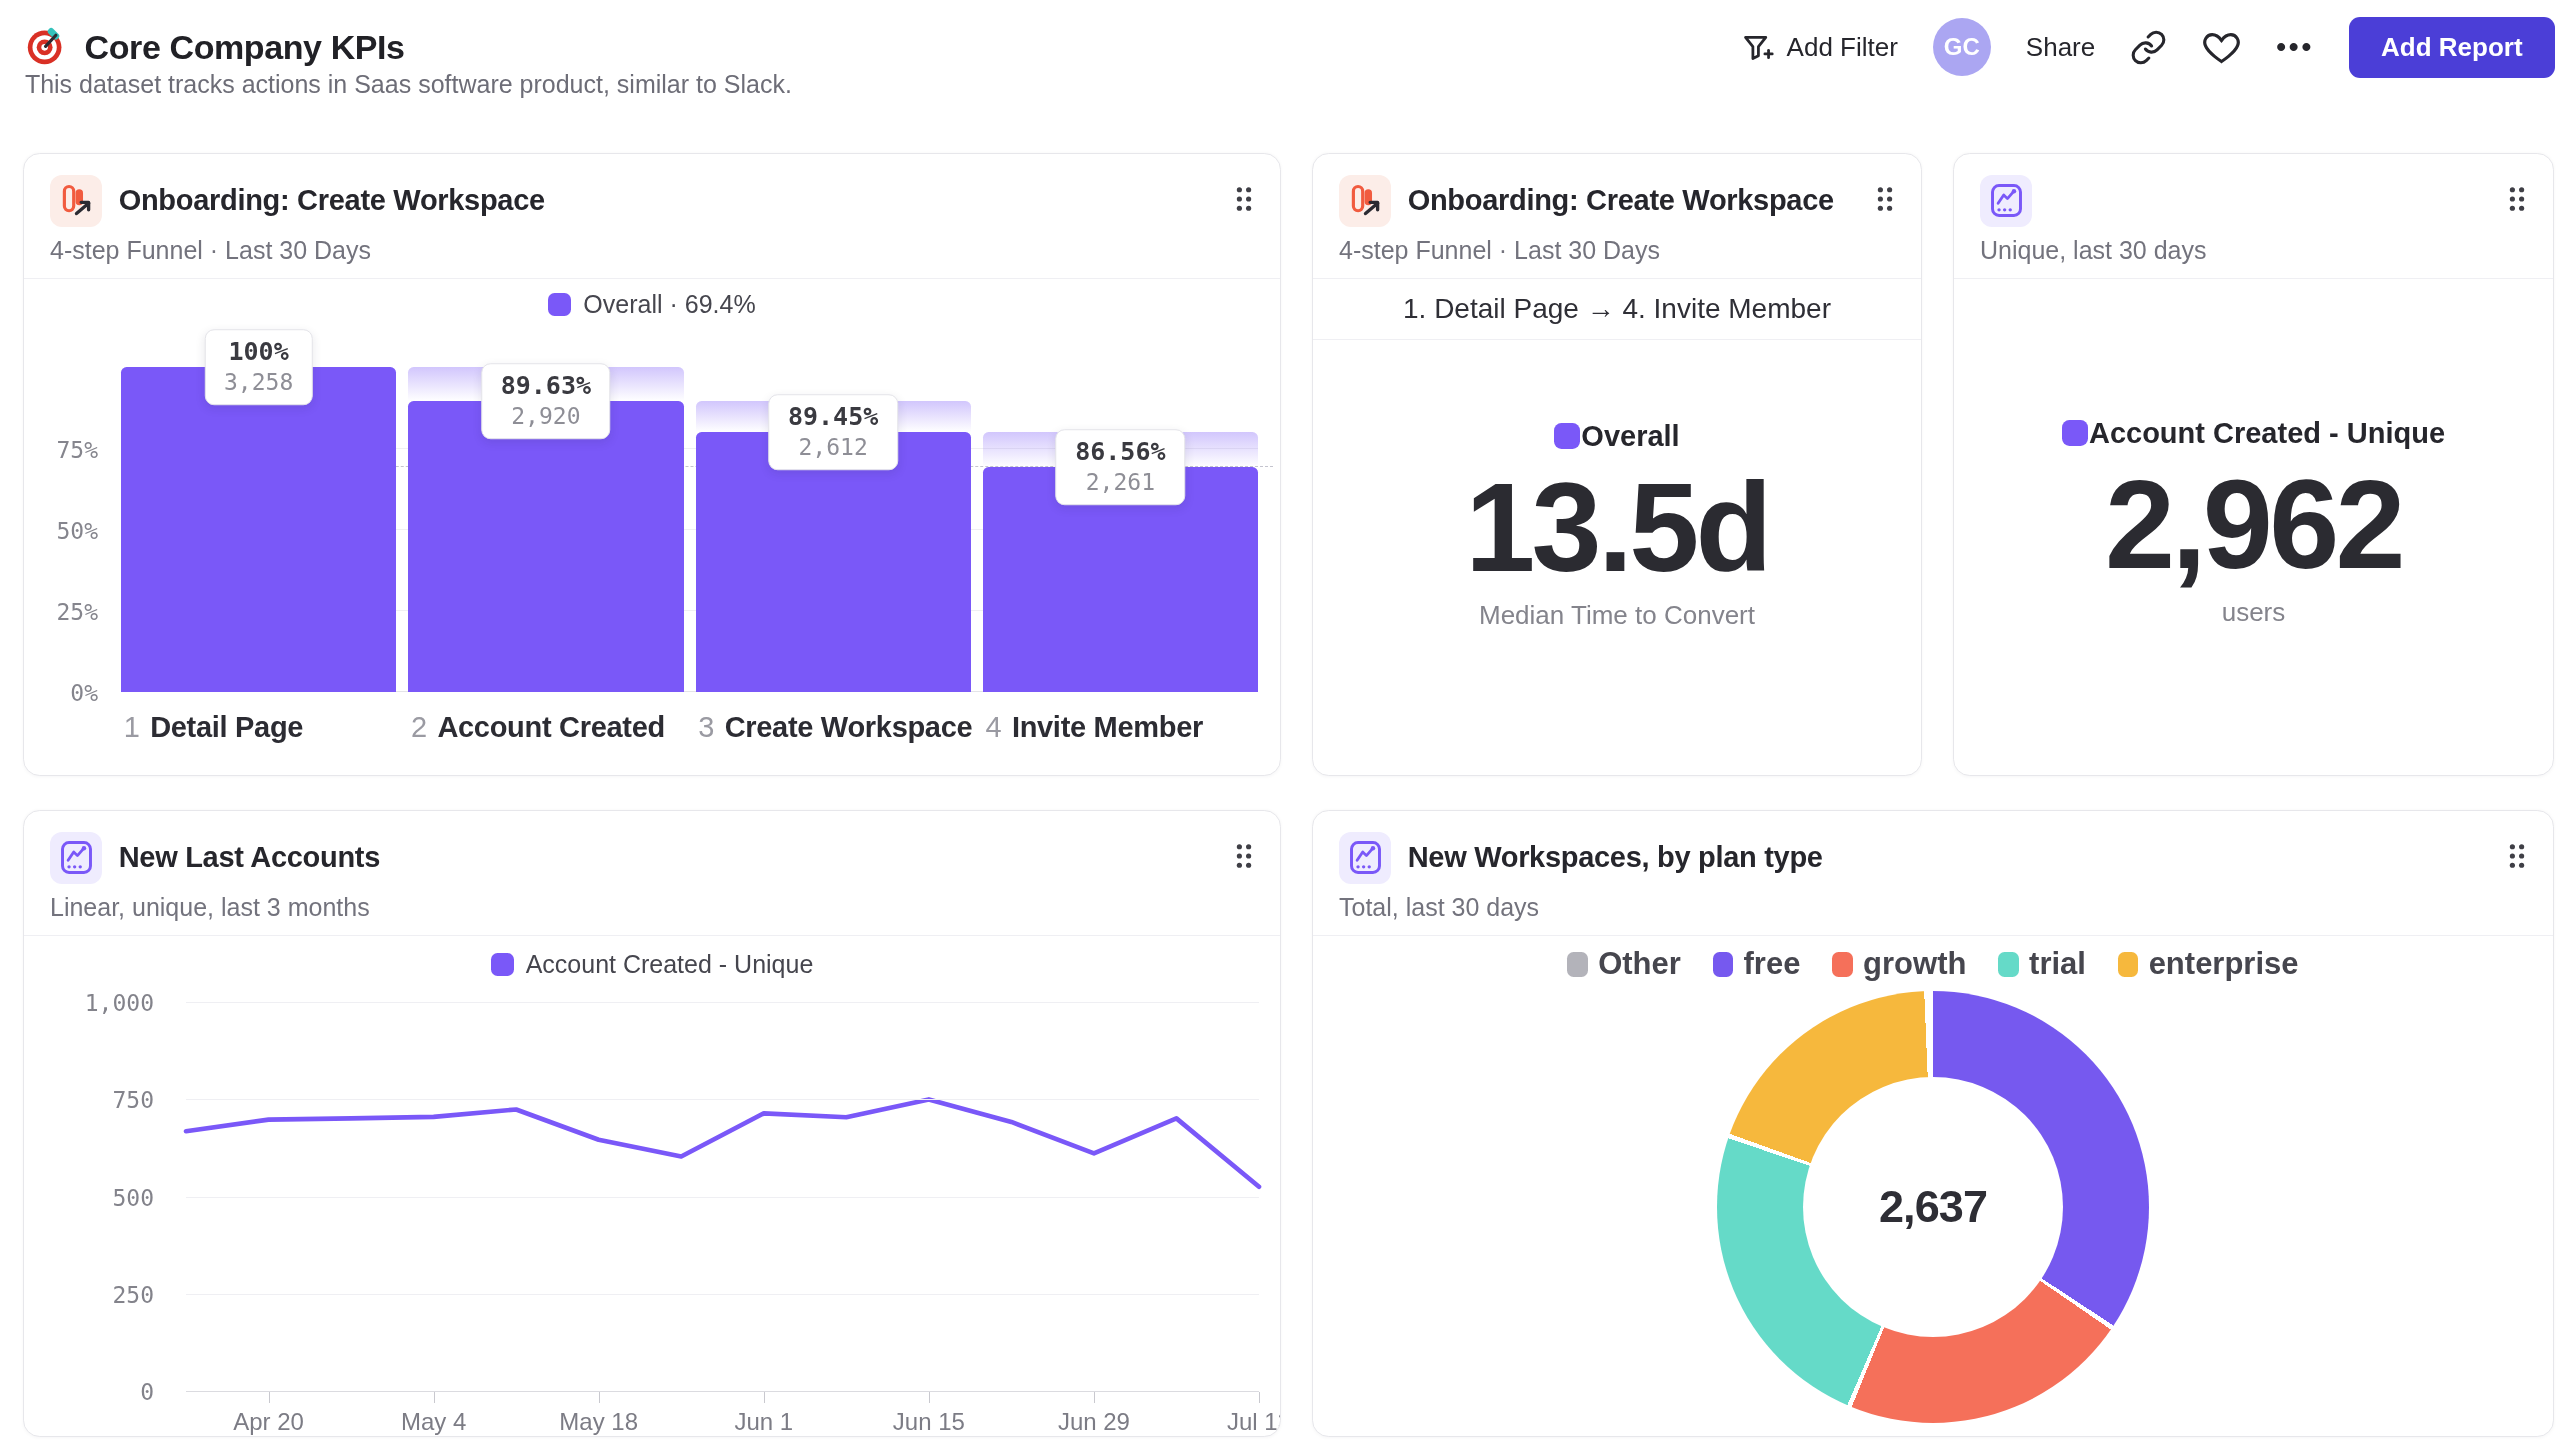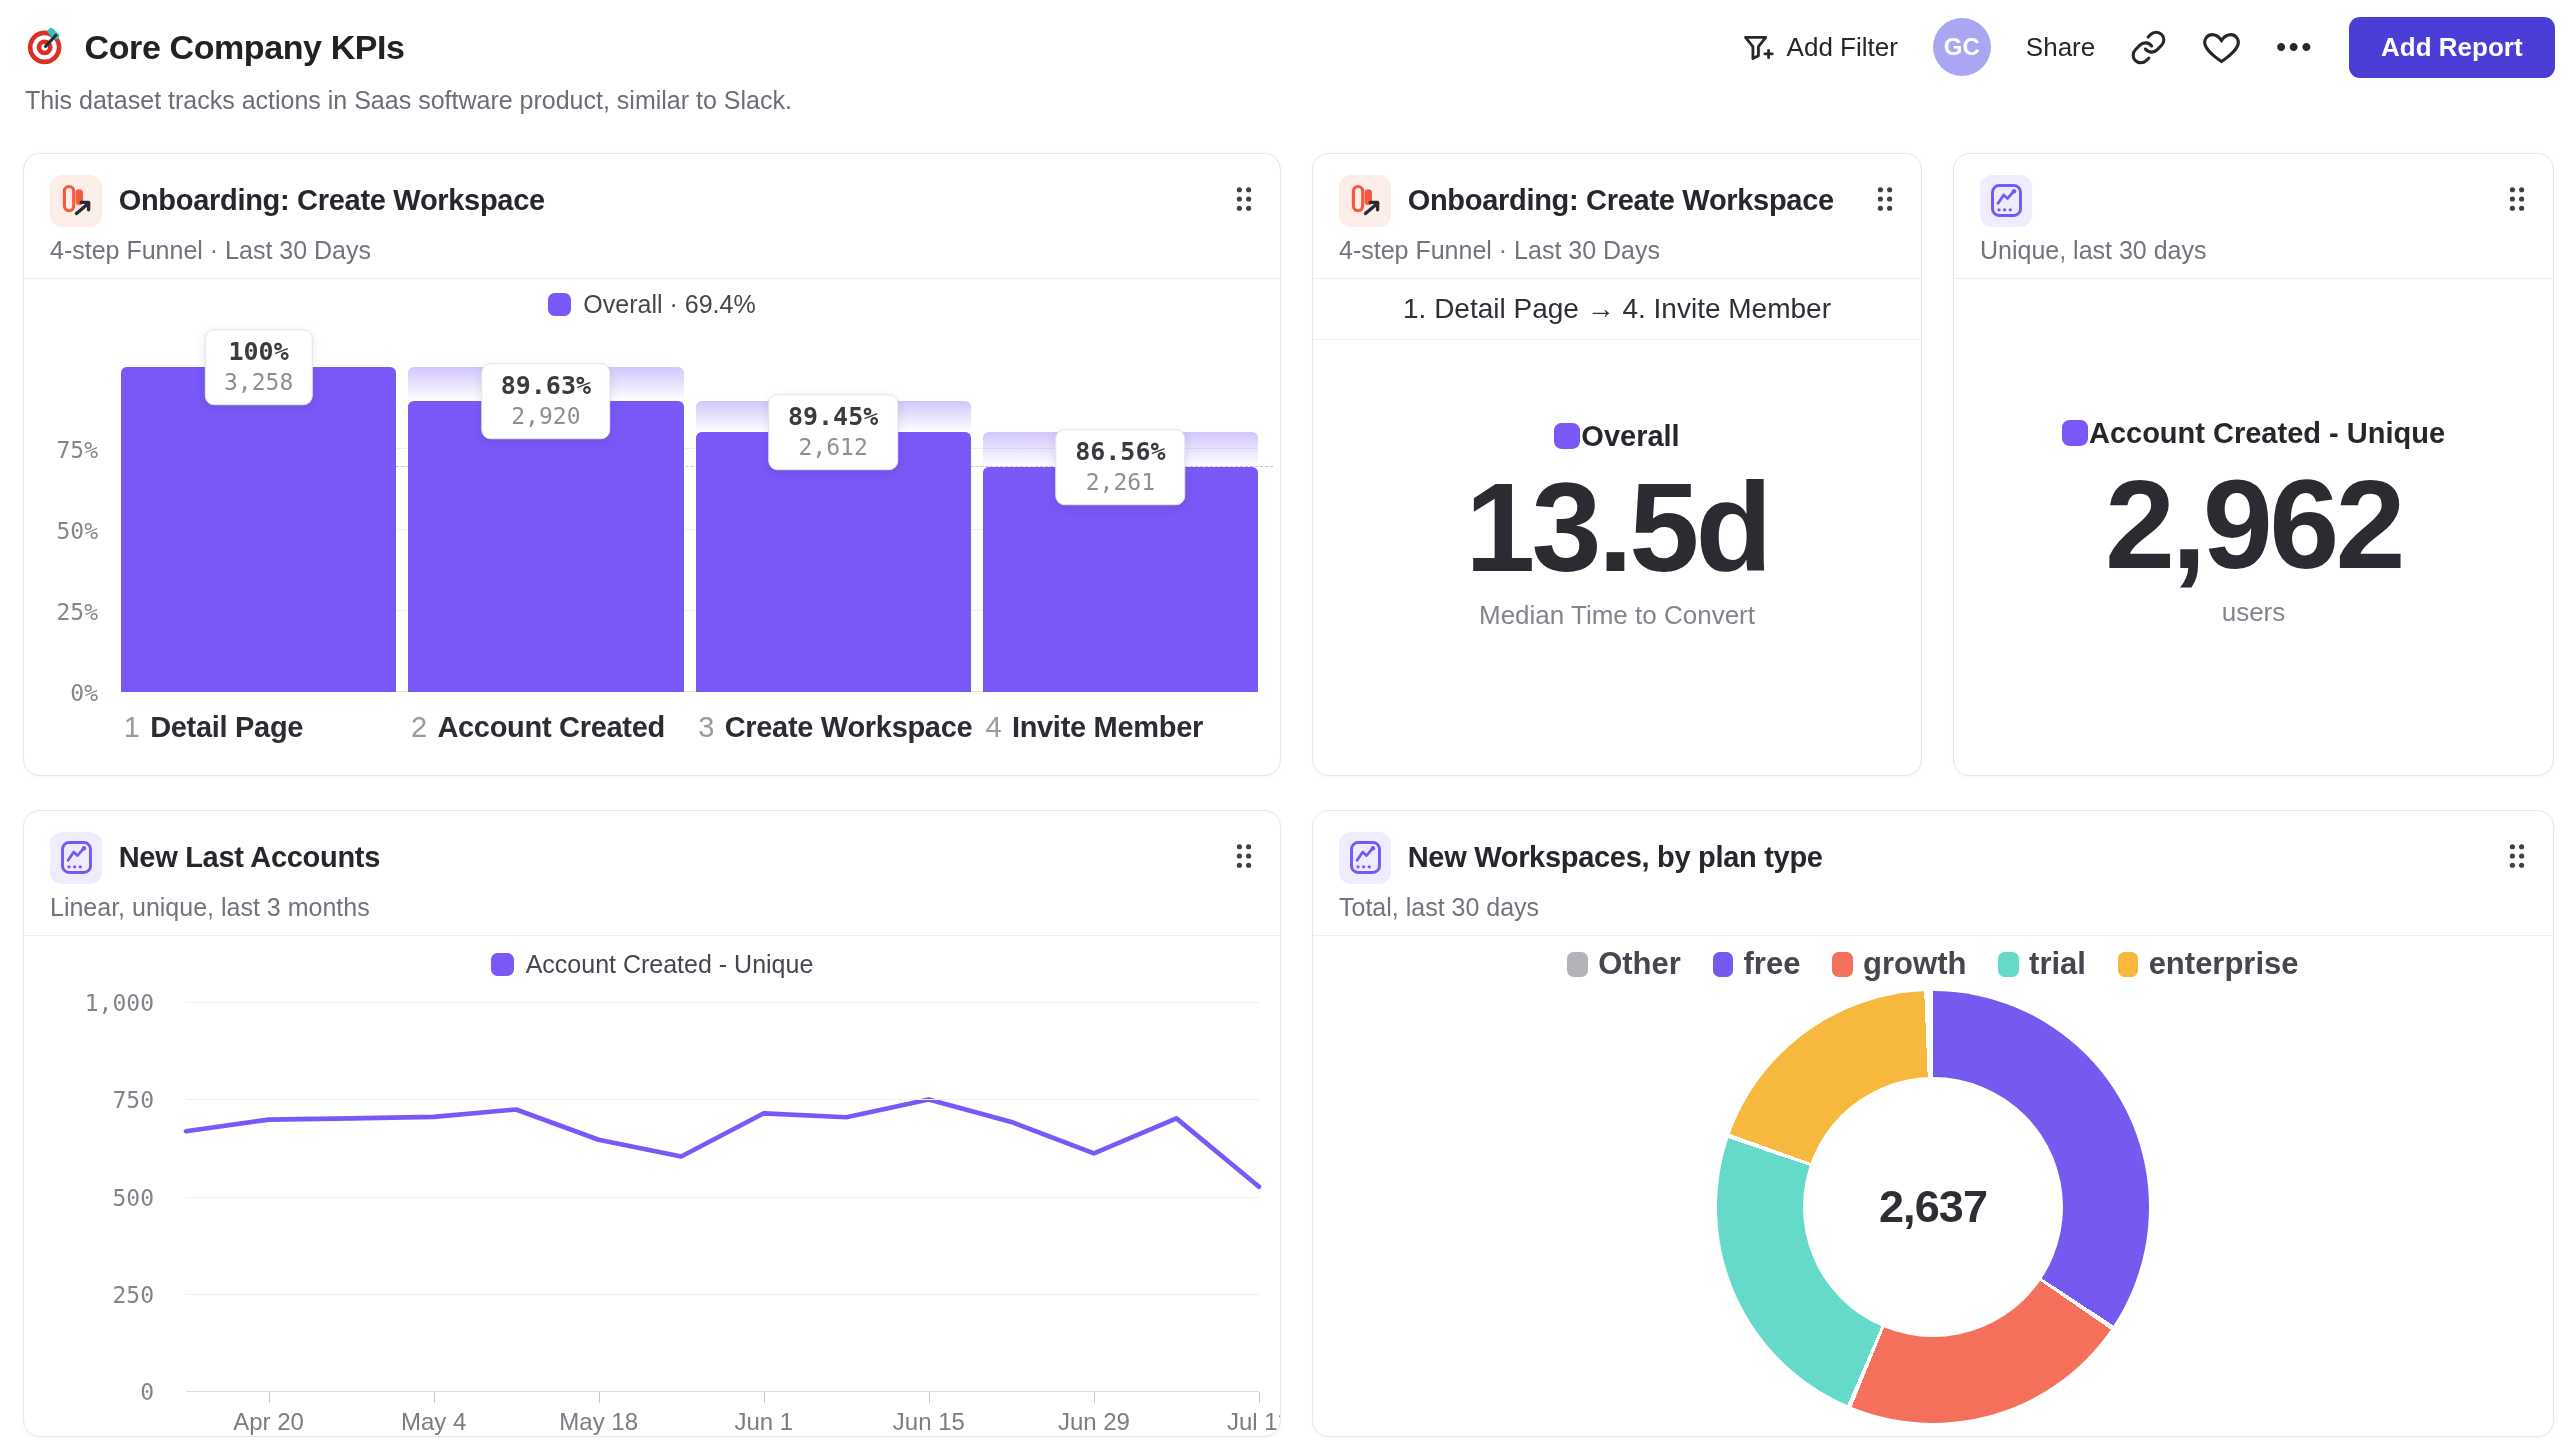--- a/index.html
+++ b/index.html
@@ -5,21 +5,21 @@
   * { box-sizing: border-box; margin: 0; padding: 0; }
   html,body { width:2576px; height:1449px; background:#ffffff; overflow:hidden;
               font-family:"Liberation Sans", sans-serif; color:#26262c; }
   .page { width:2576px; height:1449px; padding:0 21.4px 0 23px; }
 
   
   .topbar { height:153px; position:relative; }
   .topbar-left { padding-top:24px; padding-left:1.9px; }
   .title-row { display:flex; align-items:flex-end; gap:16.7px; }
   .page-title { font-size:34px; font-weight:700; letter-spacing:-0.4px; color:#212126; }
-  .page-sub { margin-top:19px; font-size:25px; color:#6d6d77; }
+  .page-sub { margin-top:3px; font-size:25px; color:#6d6d77; }
   .topbar-right { position:absolute; right:0; top:16.7px; height:61px; display:flex; align-items:center; gap:35px; }
   .action { display:flex; align-items:center; gap:12px; font-size:26px; font-weight:500; color:#26262c; cursor:pointer; }
   .avatar { width:58px; height:58px; border-radius:50%; background:#ABA6F2; color:#fff;
             font-size:24px; font-weight:700; display:flex; align-items:center; justify-content:center; }
   .icon-btn { display:flex; align-items:center; justify-content:center; cursor:pointer; }
   .dots { font-size:28px; font-weight:700; letter-spacing:2.8px; color:#26262c; }
   .btn-primary { background:#4B3ED7; color:#fff; font-size:26px; font-weight:600; border:none;
                  height:61px; padding:0 32px; border-radius:11px; display:flex; align-items:center; cursor:pointer;
                  font-family:"Liberation Sans",sans-serif; }
 

